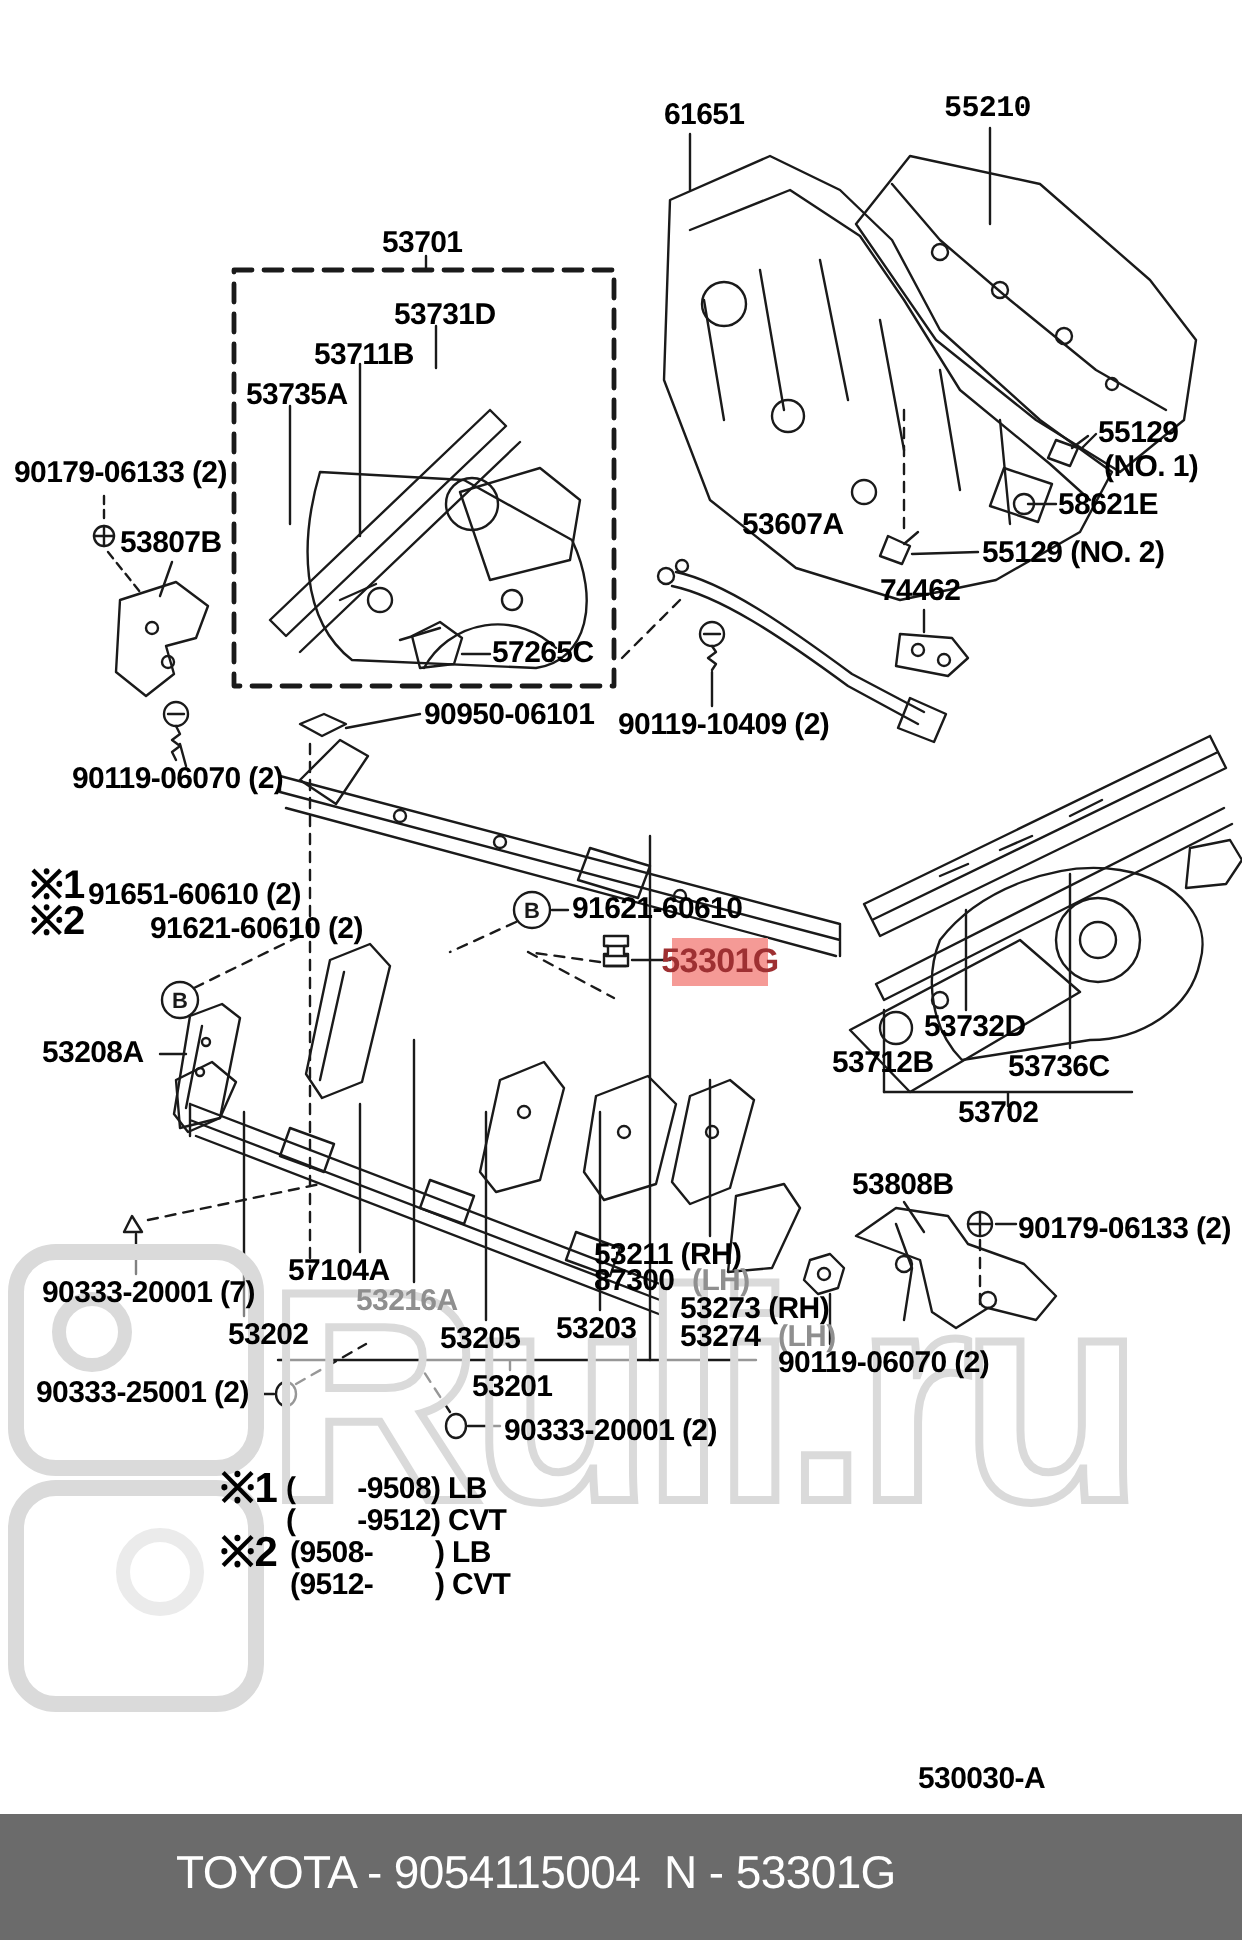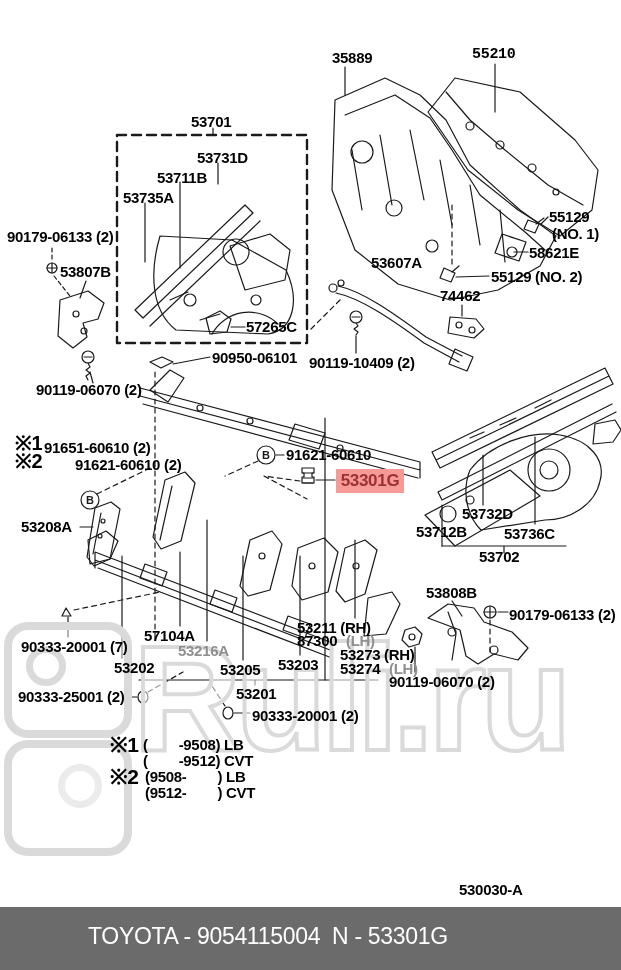--- a/index.html
+++ b/index.html
@@ -225,21 +225,21 @@
 
   <div id="watermark-layer">
     <div id="wm-icon-1" class="wm-icon"></div>
     <div class="wm-dot" style="left:26px;top:646px;width:26px;height:26px;"></div>
     <div class="wm-dot" style="left:58px;top:764px;width:30px;height:30px;"></div>
     <div id="wm-icon-2" class="wm-icon"></div>
     <div id="wm-text">Ruli.ru</div>
   </div>
 
   <div id="label-layer">
-      <div class="lbl" style="left: 332px; top: 50px;">35889</div>
+      <div class="lbl" style="left: 332px; top: 50px;">61651</div>
       <div class="lbl" style="left: 472px; top: 47px; font-family: Liberation Mono, monospace;">55210</div>
       <div class="lbl" style="left: 191px; top: 114px;">53701</div>
       <div class="lbl" style="left: 197px; top: 150px;">53731D</div>
       <div class="lbl" style="left: 157px; top: 170px;">53711B</div>
       <div class="lbl" style="left: 123px; top: 190px;">53735A</div>
       <div class="lbl" style="left: 7px; top: 229px;">90179-06133 (2)</div>
       <div class="lbl" style="left: 60px; top: 264px;">53807B</div>
       <div class="lbl" style="left: 549px; top: 209px;">55129</div>
       <div class="lbl" style="left: 552px; top: 226px;">(NO. 1)</div>
       <div class="lbl" style="left: 529px; top: 245px;">58621E</div>
@@ -280,19 +280,19 @@
       <div class="lbl" style="left: 252px; top: 708px;">90333-20001 (2)</div>
       <div class="lbl" style="left: 110px; top: 734px; font-size: 21px;">※1</div>
       <div class="lbl" style="left: 143px; top: 737px;">(        -9508) LB</div>
       <div class="lbl" style="left: 143px; top: 753px;">(        -9512) CVT</div>
       <div class="lbl" style="left: 110px; top: 766px; font-size: 21px;">※2</div>
       <div class="lbl" style="left: 145px; top: 769px;">(9508-        ) LB</div>
       <div class="lbl" style="left: 145px; top: 785px;">(9512-        ) CVT</div>
       <div class="lbl" style="left: 459px; top: 882px;">530030-A</div>
     </div>
 
-  <div id="hl" style="left: 336px; top: 469px; width: 68px; height: 24px; background: rgb(245, 154, 150); color: rgb(158, 48, 50);">53301G</div>
+  <div id="hl" style="left: 336px; top: 469px; width: 48px; height: 24px; background: rgb(245, 154, 150); color: rgb(158, 48, 50);">53301G</div>
 
   <div id="footer-bar" style="background: rgb(107, 107, 107);">
     <span class="footer-text" id="footer-left" style="left: 88px; color: rgb(255, 255, 255);">TOYOTA - 9054115004</span>
     <span class="footer-text" id="footer-right" style="left: 332px; color: rgb(255, 255, 255);">N - 53301G</span>
   </div>
 </div>
 
 </body></html>

